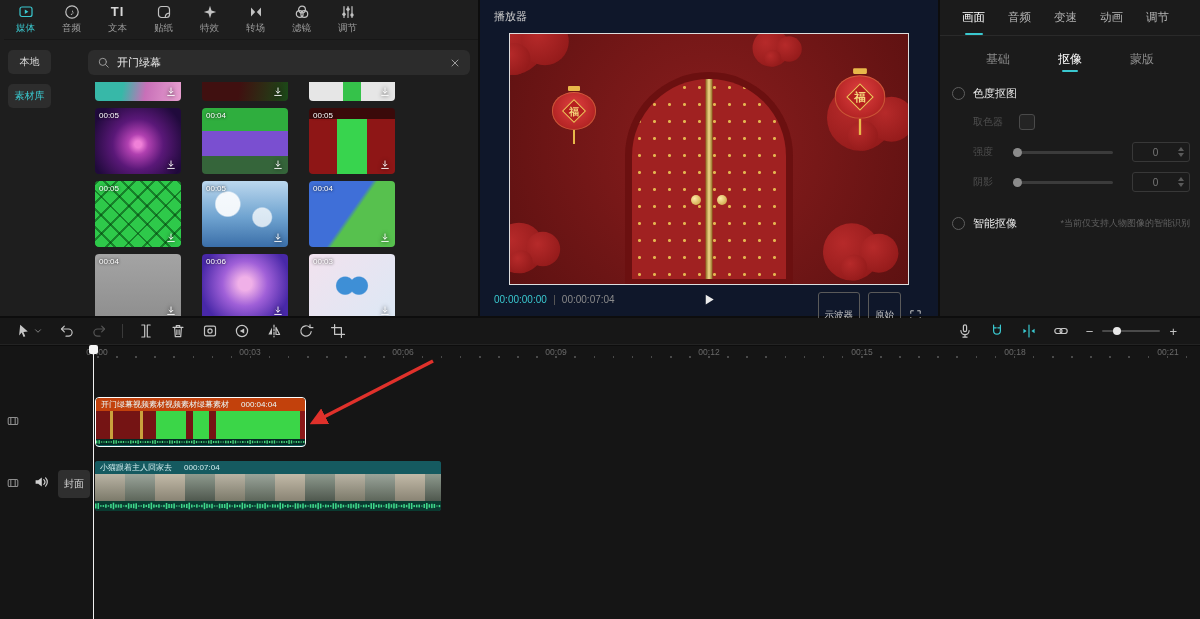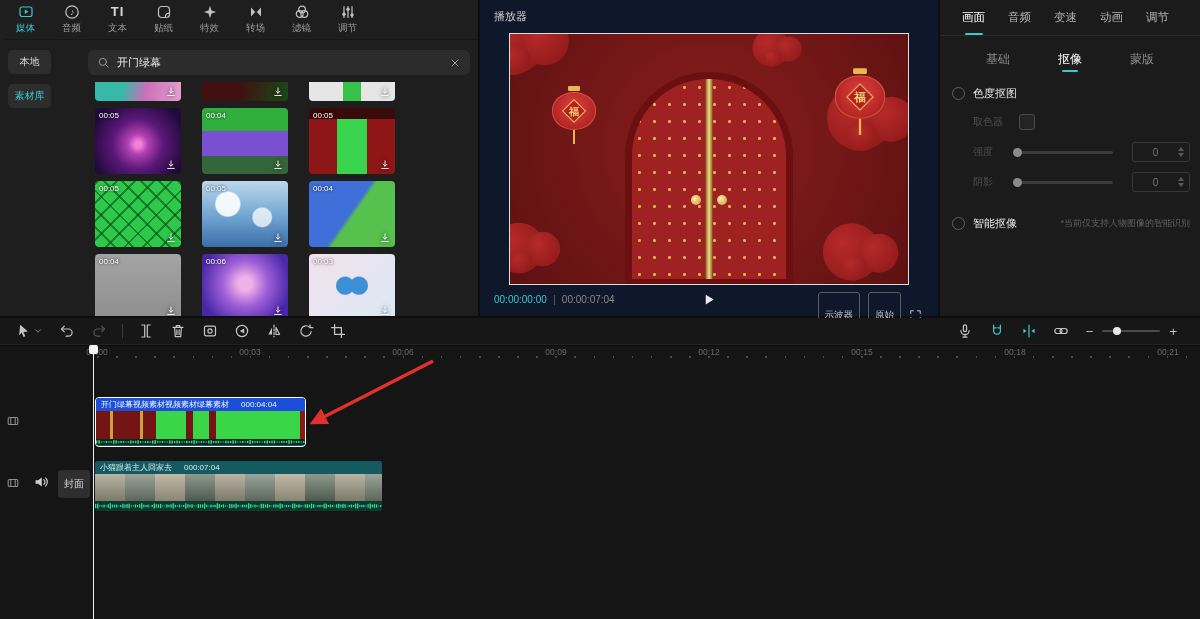--- a/index.html
+++ b/index.html
@@ -128,23 +128,23 @@
 .ruler-label{position:absolute;top:1px;transform:translateX(-50%);font-size:8.5px;color:#6a6a6a}
 #playhead-head{position:absolute;left:89px;top:345px;width:9px;height:9px;background:#f5f5f5;border-radius:2px;z-index:7;cursor:ew-resize}
 #playhead-line{position:absolute;left:93px;top:345px;width:1px;height:274px;background:#f0f0f0;z-index:6}
 .trk-ic{position:absolute;width:14px;height:14px;color:#8f8f8f;cursor:pointer}
 #track1-icon{left:6px;top:414px}
 #track2-icon{left:6px;top:476px}
 #speaker-icon{left:33px;top:474px;width:16px;height:16px;color:#cfcfcf;position:absolute;cursor:pointer}
 #cover-btn{position:absolute;left:58px;top:470px;width:32px;height:28px;background:#2f2f2f;border-radius:4px;color:#d9d9d9;font-size:10px;display:flex;align-items:center;justify-content:center;cursor:pointer}
 .clip{position:absolute;overflow:hidden;cursor:pointer}
 #clip1{left:95px;top:397px;width:211px;height:50px;border:1.5px solid #fff;border-radius:4px;background:#0d5f5f;z-index:3}
-#clip2{left:95px;top:461px;width:287px;height:50px;border-radius:3px;background:#155a60;z-index:2}
+#clip2{left:95px;top:461px;width:346px;height:50px;border-radius:3px;background:#155a60;z-index:2}
 .clip-head{height:13px;display:flex;align-items:center;padding:0 5px;font-size:8px;white-space:nowrap;overflow:hidden}
-#clip1 .clip-head{background:#1d4ed8;color:#eafafa}
+#clip1 .clip-head{background:#c2410c;color:#eafafa}
 #clip2 .clip-head{background:#155a60;color:#d3edef}
 .clip-dur{margin-left:12px}
 .clip-body{display:flex}
 #clip1 .clip-body{height:28px}
 #clip2 .clip-body{height:27px}
 .fr{flex:0 0 30px;height:100%}
 .f-door{background:linear-gradient(90deg,#751414 0 45%,#caa23c 45% 55%,#751414 55%)}
 .f-green{background:#3bd648}
 .f-open{background:linear-gradient(90deg,#751414 0 22%,#3bd648 22% 78%,#751414 78%)}
 .f-greenred{background:linear-gradient(90deg,#3bd648 0 80%,#8a1818 80%)}

